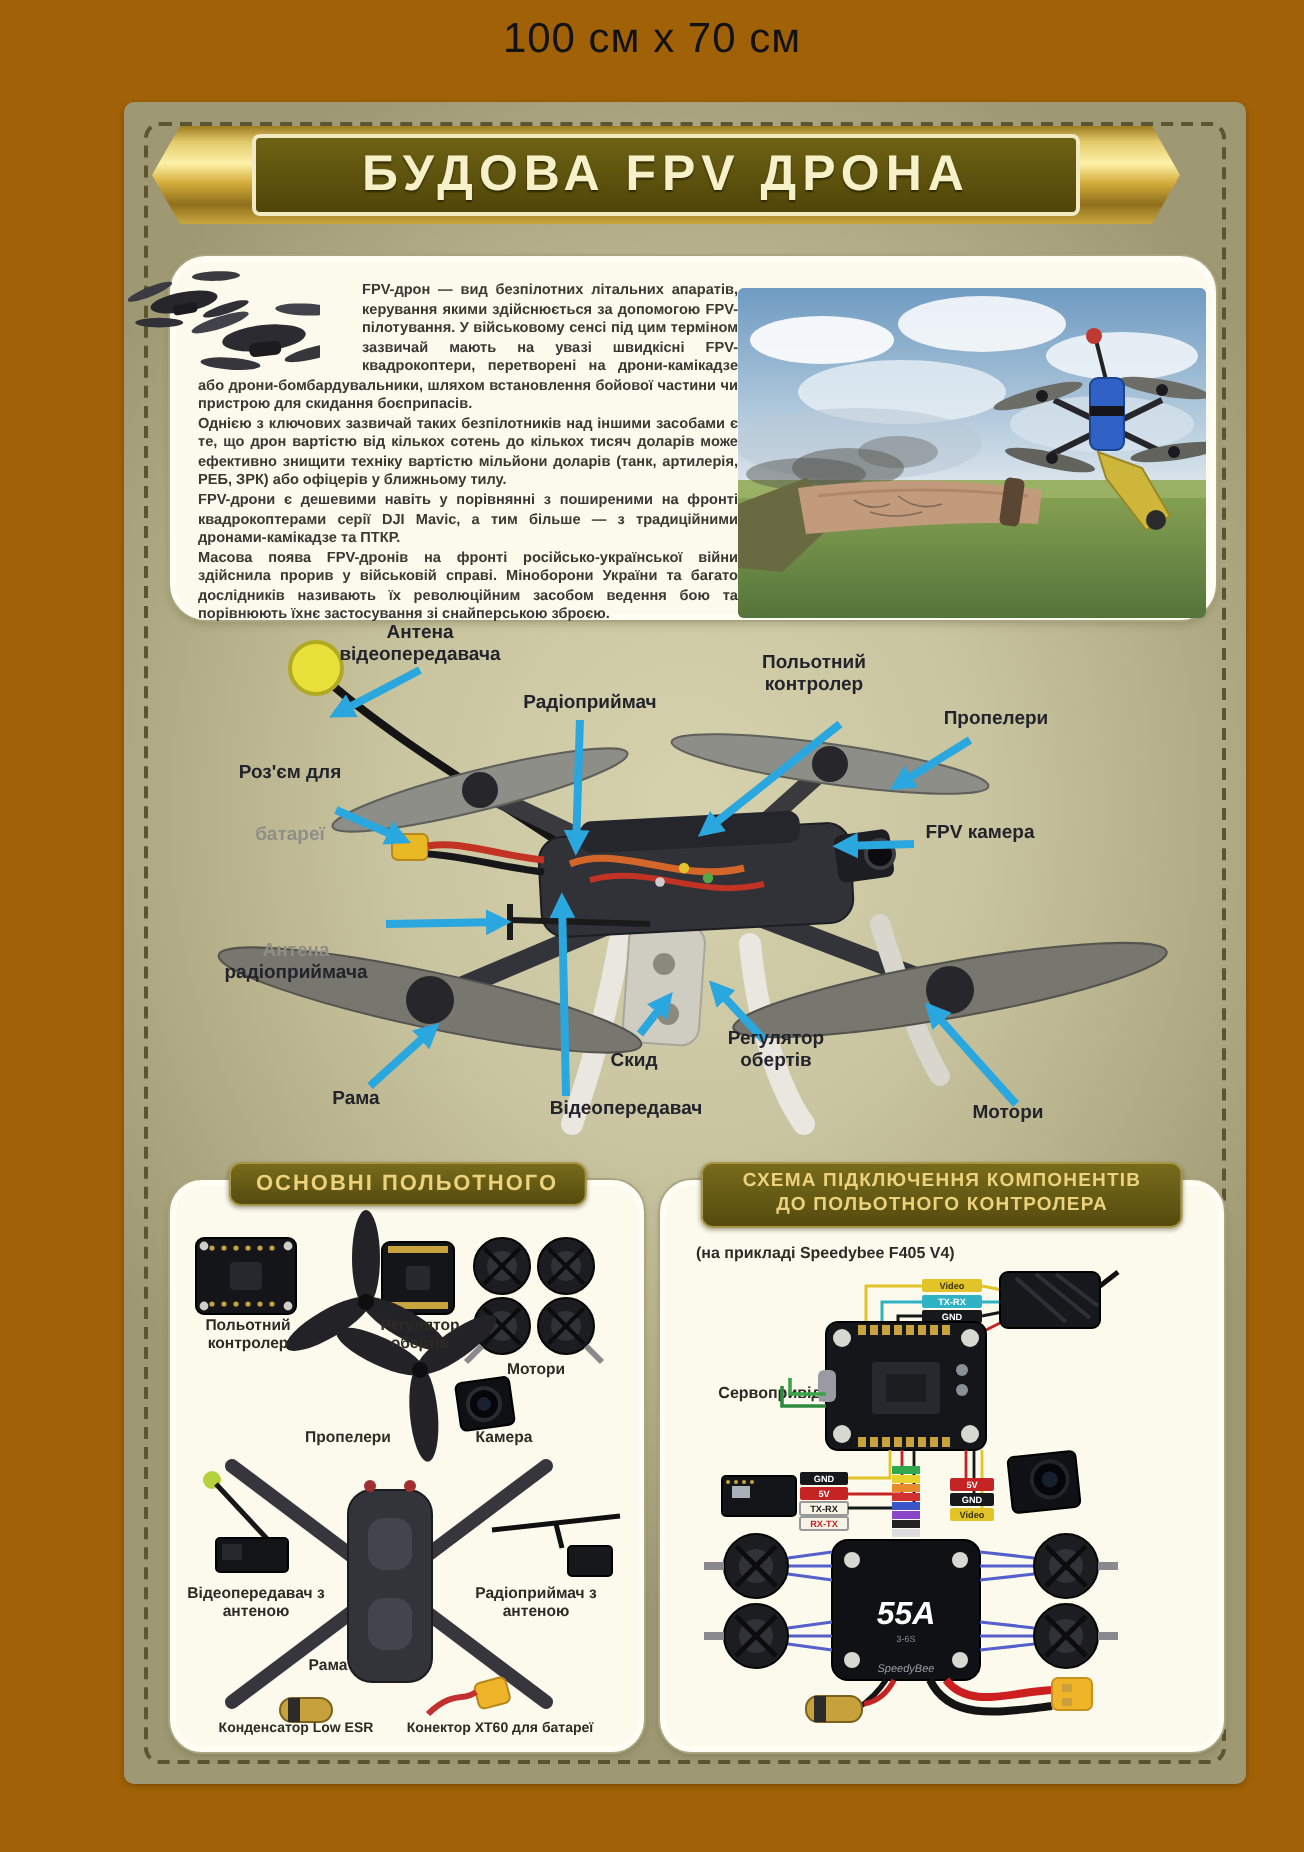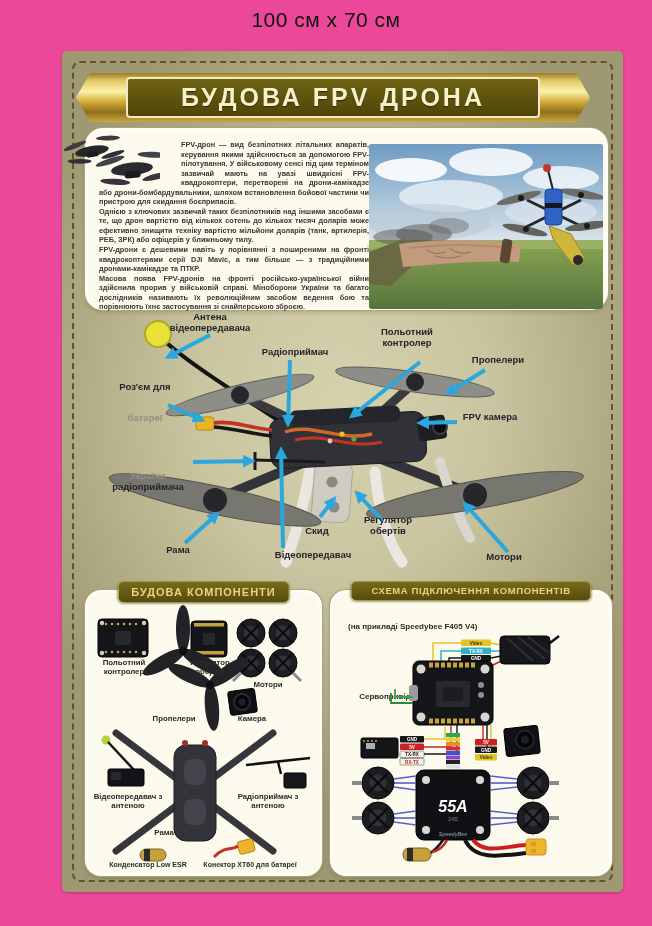--- a/index.html
+++ b/index.html
@@ -1,30 +1,30 @@
 <!DOCTYPE html>
 <html><head>
 <meta charset="utf-8">
 <style>
   * { margin:0; padding:0; box-sizing:border-box; }
   body { background:#ffffff; font-family:"Liberation Sans", sans-serif; }
-  .page { position:relative; width:652px; height:926px; background:#ec4899; overflow:hidden; }
+  .page { position:relative; width:652px; height:926px; background:#a16207; overflow:hidden; }
 
   .size-label { position:absolute; top:8px; left:0; width:100%; text-align:center;
     font-size:21px; color:#121212; letter-spacing:0.5px; }
 
   .poster { position:absolute; left:62px; top:51px; width:561px; height:841px;
     border-radius:5px;
     background: radial-gradient(ellipse 62% 48% at 50% 42%, #d6d2ae 0%, #c9c5a0 42%, #b4af88 72%, #9e9973 100%);
     box-shadow: 0 1px 3px rgba(0,0,0,.25); }
   .stitch { position:absolute; left:10px; top:10px; right:10px; bottom:10px;
     border:2px dashed #5d5430; border-radius:8px; }
 
   
-  .ribbon { position:absolute; left:14px; top:22px; width:514px; height:49px;
+  .ribbon { position:absolute; left:14px; top:12px; width:514px; height:49px;
     background: linear-gradient(180deg,#9c7c22 0%, #e3c96a 16%, #fdf2a8 38%, #d4ad3c 58%, #8f6f1c 80%, #c9a741 100%);
     clip-path: polygon(14px 0, calc(100% - 14px) 0, 100% 50%, calc(100% - 14px) 100%, 14px 100%, 0 50%); }
   .ribbon-panel { position:absolute; left:50px; right:50px; top:4px; bottom:4px;
     background: linear-gradient(180deg,#6e6214,#4f4508);
     border:2px solid #f1e9c2; border-radius:4px;
     display:flex; align-items:center; justify-content:center; }
   .ribbon-title { font-size:25px; font-weight:bold; color:#f7f1ca; letter-spacing:3px;
     text-shadow:0 1px 1px #2e2802; white-space:nowrap; }
 
   
@@ -233,32 +233,32 @@
       <div class="dlabel" style="left:130px; top:2px; width:112px;">Антена відеопередавача</div>
       <div class="dlabel" style="left:215px; top:37px;">Радіоприймач</div>
       <div class="dlabel" style="left:327px; top:17px; width:92px;">Польотний контролер</div>
       <div class="dlabel" style="left:418px; top:45px;">Пропелери</div>
       <div class="dlabel" style="left:65px; top:72px; width:86px;">
         <div>Роз'єм для</div>
         <div class="gray">батареї</div>
       </div>
       <div class="dlabel" style="left:410px; top:102px;">FPV камера</div>
       <div class="dlabel" style="left:68px; top:141px; width:106px;">
-        <div class="gray">України</div>
+        <div class="gray">Антена</div>
         <div>радіоприймача</div>
       </div>
       <div class="dlabel" style="left:98px; top:235px;">Рама</div>
       <div class="dlabel" style="left:233px; top:240px;">Відеопередавач</div>
       <div class="dlabel" style="left:237px; top:216px;">Скид</div>
       <div class="dlabel" style="left:308px; top:205px; width:70px;">Регулятор обертів</div>
       <div class="dlabel" style="left:424px; top:242px;">Мотори</div>
     </div>
 
     <div class="panel panel-left">
-      <div class="badge badge-one">БУДОВА КОМПОНЕНТИ</div>
+      <div class="badge badge-one">ОСНОВНІ ПОЛЬОТНОГО</div>
       <svg width="231" height="280" viewBox="0 0 231 280" style="position:absolute; left:0; top:0;">
 
         <rect x="10" y="26" width="50" height="38" rx="4" fill="#141519" stroke="#000000"></rect>
         <g fill="#c8a23c">
             <circle cx="18" cy="31" r="1.3"></circle>
             <circle cx="24" cy="31" r="1.3"></circle>
             <circle cx="30" cy="31" r="1.3"></circle>
             <circle cx="36" cy="31" r="1.3"></circle>
             <circle cx="42" cy="31" r="1.3"></circle>
             <circle cx="48" cy="31" r="1.3"></circle>
@@ -363,20 +363,21 @@
       <div class="clabel" style="left:40px;  top:200px; width:86px;">Відеопередавач з антеною</div>
       <div class="clabel" style="left:76px;  top:236px;">Рама</div>
       <div class="clabel" style="left:180px; top:200px; width:86px;">Радіоприймач з антеною</div>
       <div class="clabel small" style="left:60px;  top:268px;">Конденсатор Low ESR</div>
       <div class="clabel small" style="left:162px; top:268px;">Конектор XT60 для батареї</div>
     </div>
 
     <div class="panel panel-right">
       <div class="badge badge-two">
         <div>СХЕМА ПІДКЛЮЧЕННЯ КОМПОНЕНТІВ</div>
+        <div>ДО ПОЛЬОТНОГО КОНТРОЛЕРА</div>
       </div>
       <div class="wsub">(на прикладі Speedybee F405 V4)</div>
       <div class="servo-label">Сервопривід</div>
 
       <svg width="276" height="280" viewBox="0 0 276 280" style="position:absolute; left:0; top:0;">
 
         <polyline points="100,68 100,50 128,50" fill="none" stroke="#e2c428" stroke-width="1.5"></polyline>
         <polyline points="108,68 108,58 128,58" fill="none" stroke="#2fb3c4" stroke-width="1.5"></polyline>
         <polyline points="116,68 116,65 128,65" fill="none" stroke="#17181a" stroke-width="1.5"></polyline>
         <polyline points="124,68 124,73 128,73" fill="none" stroke="#c62424" stroke-width="1.5"></polyline>

